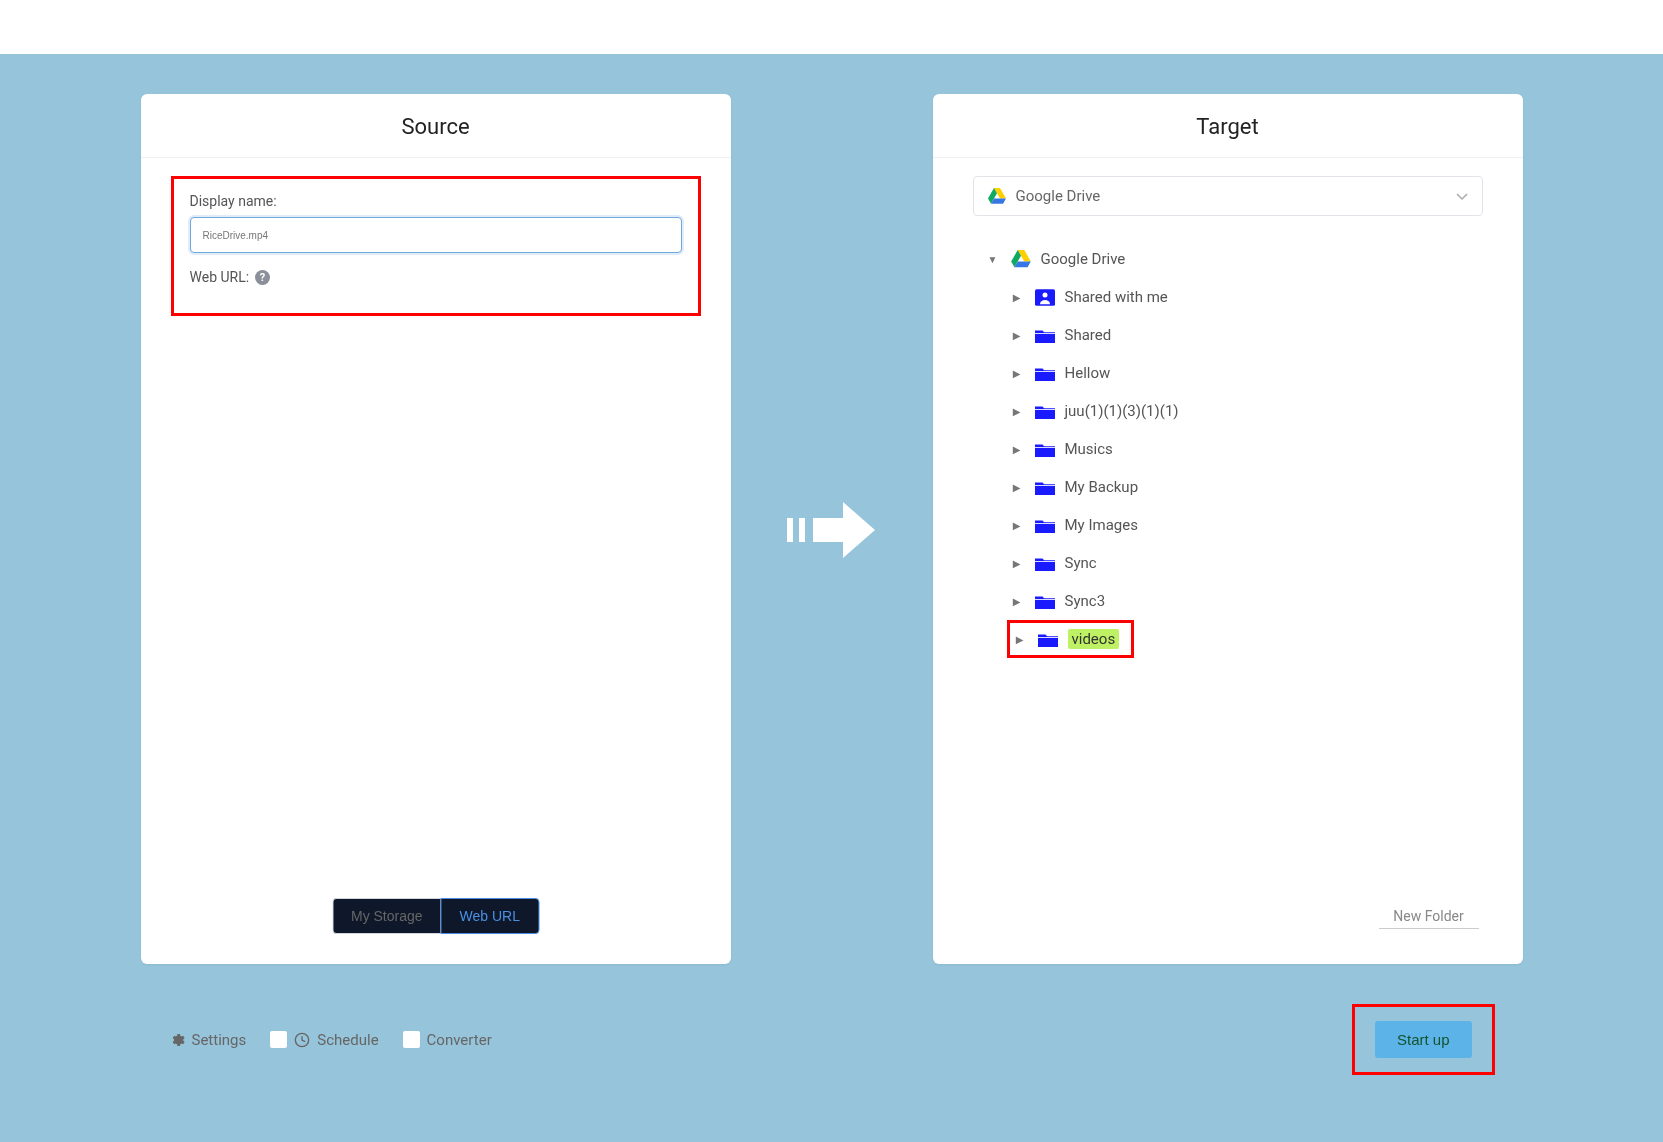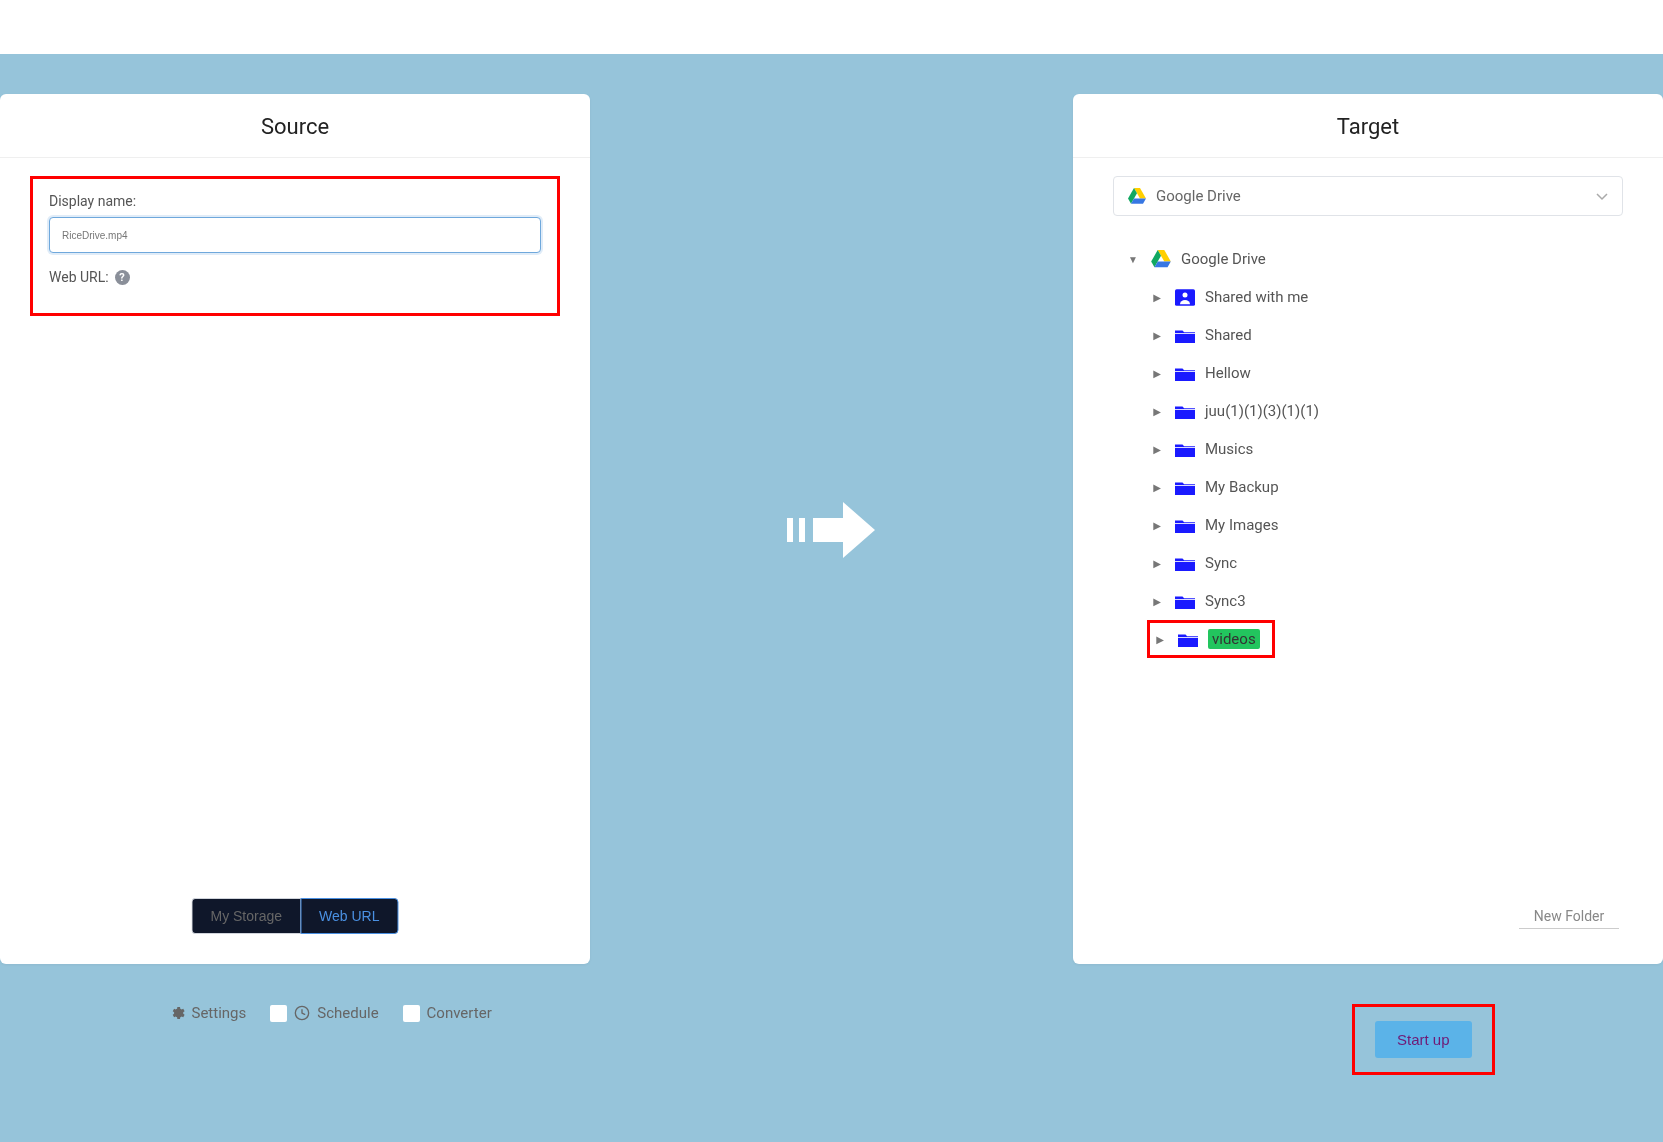--- a/index.html
+++ b/index.html
@@ -17,23 +17,23 @@
       background: #fff;
     }
     .main-area {
       background: #96c4da;
       padding: 40px 0 50px 0;
       min-height: 1088px;
       position: relative;
     }
     .panels-row {
       display: flex;
-      justify-content: space-between;
+      justify-content: center;
       align-items: flex-start;
-      gap: 8px;
+      gap: 16px;
       position: relative;
     }
     .panel {
       background: #fff;
       border-radius: 6px;
       width: 590px;
       height: 870px;
       box-shadow: 0 1px 3px rgba(0,0,0,0.05);
       display: flex;
       flex-direction: column;
@@ -183,21 +183,21 @@
       height: 15px;
     }
     .shared-icon {
       width: 20px;
       height: 17px;
     }
     .tree-label {
       color: #555;
     }
     .tree-label.selected {
-      background: #22c55e;
+      background: #bef264;
       padding: 1px 4px;
       border-radius: 2px;
       color: #333;
     }
     .tree-root {
       padding-left: 14px;
     }
     .tree-children {
       padding-left: 38px;
     }
@@ -216,21 +216,21 @@
       font-size: 14px;
       color: #888;
       border-bottom: 1px solid #ccc;
       padding-bottom: 4px;
       cursor: pointer;
       width: 100px;
       text-align: center;
     }
     .bottom-bar {
       display: flex;
-      align-items: flex-start;
+      align-items: center;
       justify-content: space-between;
       margin: 40px auto 0 auto;
       width: 1350px;
       padding: 0 12px;
     }
     .bottom-left {
       display: flex;
       align-items: center;
       gap: 24px;
       font-size: 15px;
@@ -253,21 +253,21 @@
       width: 16px;
       height: 16px;
       color: #666;
     }
     .startup-wrap {
       border: 3px solid #ff0000;
       padding: 14px 20px;
     }
     .startup-btn {
       background: #5bb3e8;
-      color: #701a75;
+      color: #14532d;
       border: none;
       padding: 10px 22px;
       font-size: 15px;
       border-radius: 3px;
       cursor: pointer;
     }
   </style>
 </head>
 <body>
 

